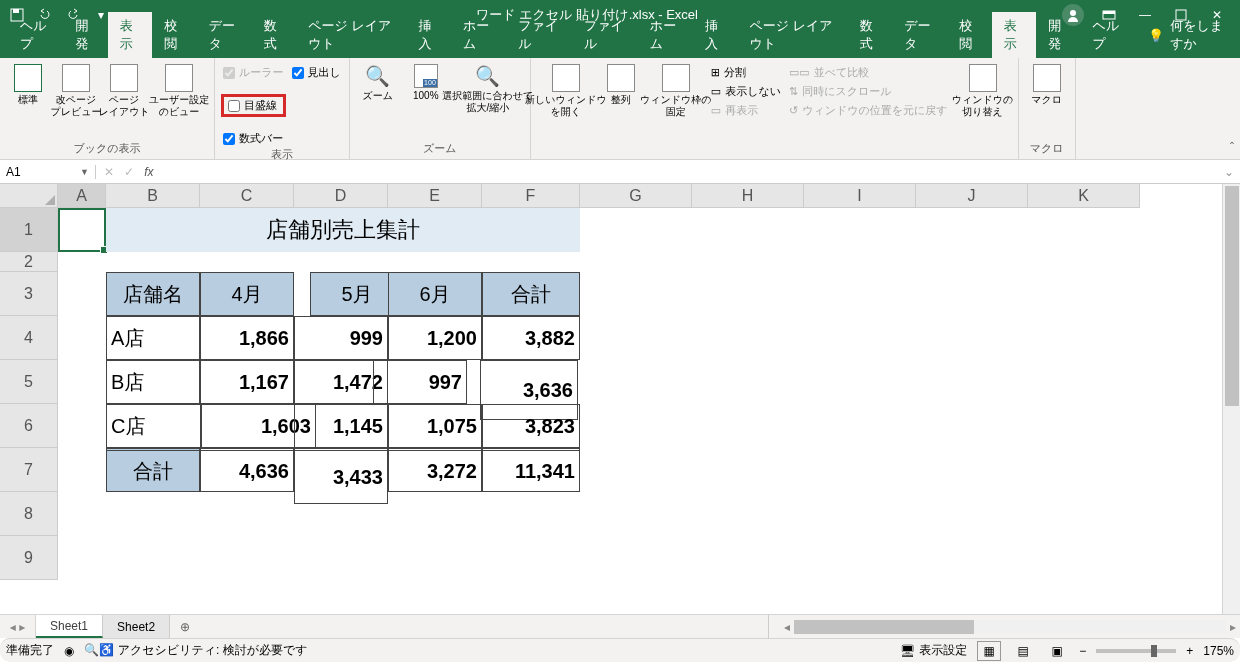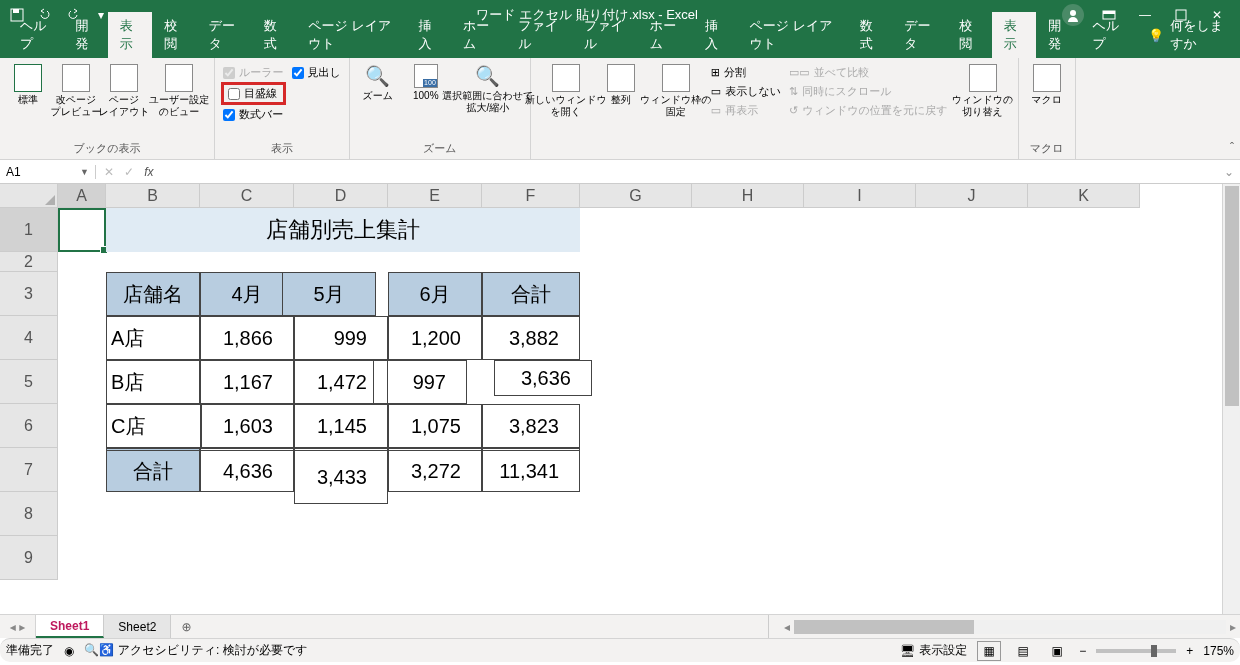--- a/index.html
+++ b/index.html
@@ -21,21 +21,21 @@
 
 
 .ribbon { height: 102px; background: #f3f2f1; border-bottom: 1px solid #d4d4d4; display: flex; position: relative; }
 .ribbon .grp { border-right: 1px solid #d4d4d4; padding: 4px 6px 2px 6px; display: flex; flex-direction: column; justify-content: space-between; }
 .ribbon .grp .items { display: flex; align-items: flex-start; gap: 4px; flex: 1; }
 .ribbon .grp .glabel { text-align: center; font-size: 11px; color: #555; height: 16px; }
 .view-btn { width: 44px; display: flex; flex-direction: column; align-items: center; gap: 2px; padding: 2px; cursor: pointer; font-size: 10px; text-align: center; line-height: 1.2; }
 .view-btn.wide { width: 58px; }
 .view-btn.wider { width: 72px; }
 .view-btn .ic { width: 28px; height: 28px; border: 1px solid #8a8a8a; background: #fff; }
-.chk-col { display: flex; flex-direction: column; gap: 1px; padding-top: 2px; }
+.chk-col { display: flex; flex-direction: column; gap: 13px; padding-top: 2px; }
 .chk { display: flex; align-items: center; gap: 4px; font-size: 11px; padding: 1px 2px; cursor: pointer; }
 .chk input { width: 12px; height: 12px; }
 .chk.disabled { color: #aaa; }
 .red-box { border: 3px solid #d62929; padding: 0 2px; display: inline-flex; align-items: center; gap: 4px; }
 
 
 .fbar { height: 24px; border-bottom: 1px solid #ccc; display: flex; align-items: center; font-size: 12px; }
 .fbar .namebox { width: 96px; border-right: 1px solid #ccc; padding: 0 6px; display: flex; align-items: center; justify-content: space-between; }
 .fbar .dd { color: #666; font-size: 9px; }
 .fbar .fxwrap { display: flex; align-items: center; gap: 10px; padding: 0 8px; color: #bbb; }
@@ -46,33 +46,33 @@
 .selectall-tri { position: absolute; left: 0; top: 0; width: 58px; height: 24px; background: #e6e6e6; border-right: 1px solid #ccc; border-bottom: 1px solid #ccc; display: flex; align-items: flex-end; justify-content: flex-end; }
 .selectall-tri::after { content: ""; border-left: 10px solid transparent; border-bottom: 10px solid #b0b0b0; margin: 2px; }
 .colheads { position: absolute; left: 58px; top: 0; height: 24px; display: flex; }
 .ch { height: 24px; background: #e6e6e6; border-right: 1px solid #ccc; border-bottom: 1px solid #ccc; display: flex; align-items: center; justify-content: center; font-size: 16px; color: #555; }
 .ch.sel { background: #d2d2d2; }
 .rowheads { position: absolute; left: 0; top: 24px; width: 58px; }
 .rh { height: 44px; width: 58px; background: #e6e6e6; border-right: 1px solid #ccc; border-bottom: 1px solid #ccc; display: flex; align-items: center; justify-content: center; font-size: 16px; color: #555; }
 .rh.sel { background: #d2d2d2; }
 .cells { position: absolute; left: 58px; top: 24px; }
 .cell { position: absolute; display: flex; align-items: center; font-size: 20px; overflow: hidden; white-space: nowrap; }
-.cell.right { justify-content: flex-end; padding-right: 20px; }
+.cell.right { justify-content: flex-end; padding-right: 4px; font-weight: bold; }
 .cell.left { justify-content: flex-start; padding-left: 4px; }
 .cell.center { justify-content: center; }
 .active-cell { position: absolute; border: 2px solid #217346; pointer-events: none; }
 .active-cell::after { content: ""; position: absolute; right: -4px; bottom: -4px; width: 6px; height: 6px; background: #217346; border: 1px solid #fff; }
 .vscroll { position: absolute; right: 0; top: 0; bottom: 0; width: 18px; background: #f0f0f0; border-left: 1px solid #d4d4d4; }
 .vscroll .thumb { width: 14px; margin: 2px auto; height: 220px; background: #c1c1c1; }
 
 
 .sheetbar { height: 24px; background: #f3f2f1; border-top: 1px solid #d4d4d4; display: flex; align-items: stretch; font-size: 12px; }
 .sheetbar .nav { width: 36px; display: flex; align-items: center; justify-content: center; color: #888; border-right: 1px solid #d4d4d4; }
 .sheetbar .stab { padding: 0 14px; border-right: 1px solid #ccc; display: flex; align-items: center; cursor: pointer; background: #e6e6e6; }
-.sheetbar .stab.active { background: #fff; border-bottom: 2px solid #217346; color: #be185d; font-weight: bold; }
+.sheetbar .stab.active { background: #fff; border-bottom: 2px solid #217346; color: #404040; }
 .sheetbar .add { width: 30px; display: flex; align-items: center; justify-content: center; color: #666; cursor: pointer; }
 .sheetbar .spacer { flex: 1; }
 .sheetbar .hsplit { width: 12px; border-left: 1px solid #ccc; }
 
 
 .statusbar { height: 24px; background: #f3f2f1; border-top: 1px solid #d4d4d4; display: flex; align-items: center; font-size: 12px; padding: 0 6px; gap: 10px; border-radius: 10px; }
 .statusbar .spacer { flex: 1; }
 .statusbar .viewbtn { width: 24px; height: 20px; display: flex; align-items: center; justify-content: center; border: 1px solid transparent; cursor: pointer; }
 .statusbar .slider { width: 80px; height: 4px; background: #c1c1c1; position: relative; }
 .statusbar .slider .knob { position: absolute; left: 55px; top: -4px; width: 6px; height: 12px; background: #666; }
@@ -333,35 +333,35 @@
       <div class="rh" style="height: 44px;">6</div>
       <div class="rh" style="height: 44px;">7</div>
       <div class="rh" style="height: 44px;">8</div>
       <div class="rh" style="height: 44px;">9</div>
     </div>
   <div class="cells" id="cells">
     <div class="active-cell" id="activecell" style="left: 0px; top: 0px; width: 48px; height: 44px;"></div>
   <div class="cell center" style="left: 48px; top: 0px; width: 474px; height: 44px; background: rgb(224, 235, 244); font-size: 22px;">店舗別売上集計</div>
       <div class="cell center" style="left: 48px; top: 64px; width: 94px; height: 44px; background: rgb(184, 205, 224); border-width: 1px; border-style: solid; border-color: rgb(68, 68, 68);">店舗名</div>
       <div class="cell center" style="left: 142px; top: 64px; width: 94px; height: 44px; background: rgb(184, 205, 224); border-width: 1px; border-style: solid; border-color: rgb(68, 68, 68);">4月</div>
-      <div class="cell center" style="left: 224px; top: 64px; width: 94px; height: 44px; background: rgb(184, 205, 224); border-width: 1px; border-style: solid; border-color: rgb(68, 68, 68);">5月</div>
+      <div class="cell center" style="left: 252px; top: 64px; width: 94px; height: 44px; background: rgb(184, 205, 224); border-width: 1px; border-style: solid; border-color: rgb(68, 68, 68);">5月</div>
       <div class="cell center" style="left: 330px; top: 64px; width: 94px; height: 44px; background: rgb(184, 205, 224); border-width: 1px; border-style: solid; border-color: rgb(68, 68, 68);">6月</div>
       <div class="cell center" style="left: 424px; top: 64px; width: 98px; height: 44px; background: rgb(184, 205, 224); border-width: 1px; border-style: solid; border-color: rgb(68, 68, 68);">合計</div>
       <div class="cell left" style="left: 48px; top: 108px; width: 94px; height: 44px; border-width: 1px; border-style: solid; border-color: rgb(68, 68, 68);">A店</div>
       <div class="cell right" style="left: 142px; top: 108px; width: 94px; height: 44px; border-width: 1px; border-style: solid; border-color: rgb(68, 68, 68);">1,866</div>
       <div class="cell right" style="left: 236px; top: 108px; width: 94px; height: 44px; border-width: 1px; border-style: solid; border-color: rgb(68, 68, 68);">999</div>
       <div class="cell right" style="left: 330px; top: 108px; width: 94px; height: 44px; border-width: 1px; border-style: solid; border-color: rgb(68, 68, 68);">1,200</div>
       <div class="cell right" style="left: 424px; top: 108px; width: 98px; height: 44px; border-width: 1px; border-style: solid; border-color: rgb(68, 68, 68);">3,882</div>
       <div class="cell left" style="left: 48px; top: 152px; width: 94px; height: 44px; border-width: 1px; border-style: solid; border-color: rgb(68, 68, 68);">B店</div>
       <div class="cell right" style="left: 142px; top: 152px; width: 94px; height: 44px; border-width: 1px; border-style: solid; border-color: rgb(68, 68, 68);">1,167</div>
       <div class="cell right" style="left: 236px; top: 152px; width: 94px; height: 44px; border-width: 1px; border-style: solid; border-color: rgb(68, 68, 68);">1,472</div>
       <div class="cell right" style="left: 315px; top: 152px; width: 94px; height: 44px; border-width: 1px; border-style: solid; border-color: rgb(68, 68, 68);">997</div>
-      <div class="cell right" style="left: 436px; top: 152px; width: 98px; height: 36px; border-width: 1px; border-style: solid; border-color: rgb(68, 68, 68);">3,636</div>
+      <div class="cell right" style="left: 422px; top: 152px; width: 98px; height: 60px; border-width: 1px; border-style: solid; border-color: rgb(68, 68, 68);">3,636</div>
       <div class="cell left" style="left: 48px; top: 196px; width: 96px; height: 44px; border-width: 1px; border-style: solid; border-color: rgb(68, 68, 68);">C店</div>
-      <div class="cell right" style="left: 142px; top: 196px; width: 94px; height: 44px; border-width: 1px; border-style: solid; border-color: rgb(68, 68, 68);">1,603</div>
+      <div class="cell right" style="left: 142px; top: 196px; width: 116px; height: 44px; border-width: 1px; border-style: solid; border-color: rgb(68, 68, 68);">1,603</div>
       <div class="cell right" style="left: 236px; top: 196px; width: 94px; height: 44px; border-width: 1px; border-style: solid; border-color: rgb(68, 68, 68);">1,145</div>
       <div class="cell right" style="left: 330px; top: 196px; width: 94px; height: 44px; border-width: 1px; border-style: solid; border-color: rgb(68, 68, 68);">1,075</div>
       <div class="cell right" style="left: 424px; top: 196px; width: 98px; height: 44px; border-width: 1px; border-style: solid; border-color: rgb(68, 68, 68);">3,823</div>
       <div class="cell center" style="left: 48px; top: 240px; width: 94px; height: 44px; background: rgb(184, 205, 224); border-width: 3px 1px 1px; border-style: double solid solid; border-color: rgb(68, 68, 68);">合計</div>
       <div class="cell right" style="left: 142px; top: 240px; width: 94px; height: 44px; border-width: 3px 1px 1px; border-style: double solid solid; border-color: rgb(68, 68, 68);">4,636</div>
       <div class="cell right" style="left: 236px; top: 240px; width: 94px; height: 56px; border-width: 3px 1px 1px; border-style: double solid solid; border-color: rgb(68, 68, 68);">3,433</div>
       <div class="cell right" style="left: 330px; top: 240px; width: 94px; height: 44px; border-width: 3px 1px 1px; border-style: double solid solid; border-color: rgb(68, 68, 68);">3,272</div>
       <div class="cell right" style="left: 424px; top: 240px; width: 98px; height: 44px; border-width: 3px 1px 1px; border-style: double solid solid; border-color: rgb(68, 68, 68);">11,341</div>
     </div>
   <div class="vscroll">

